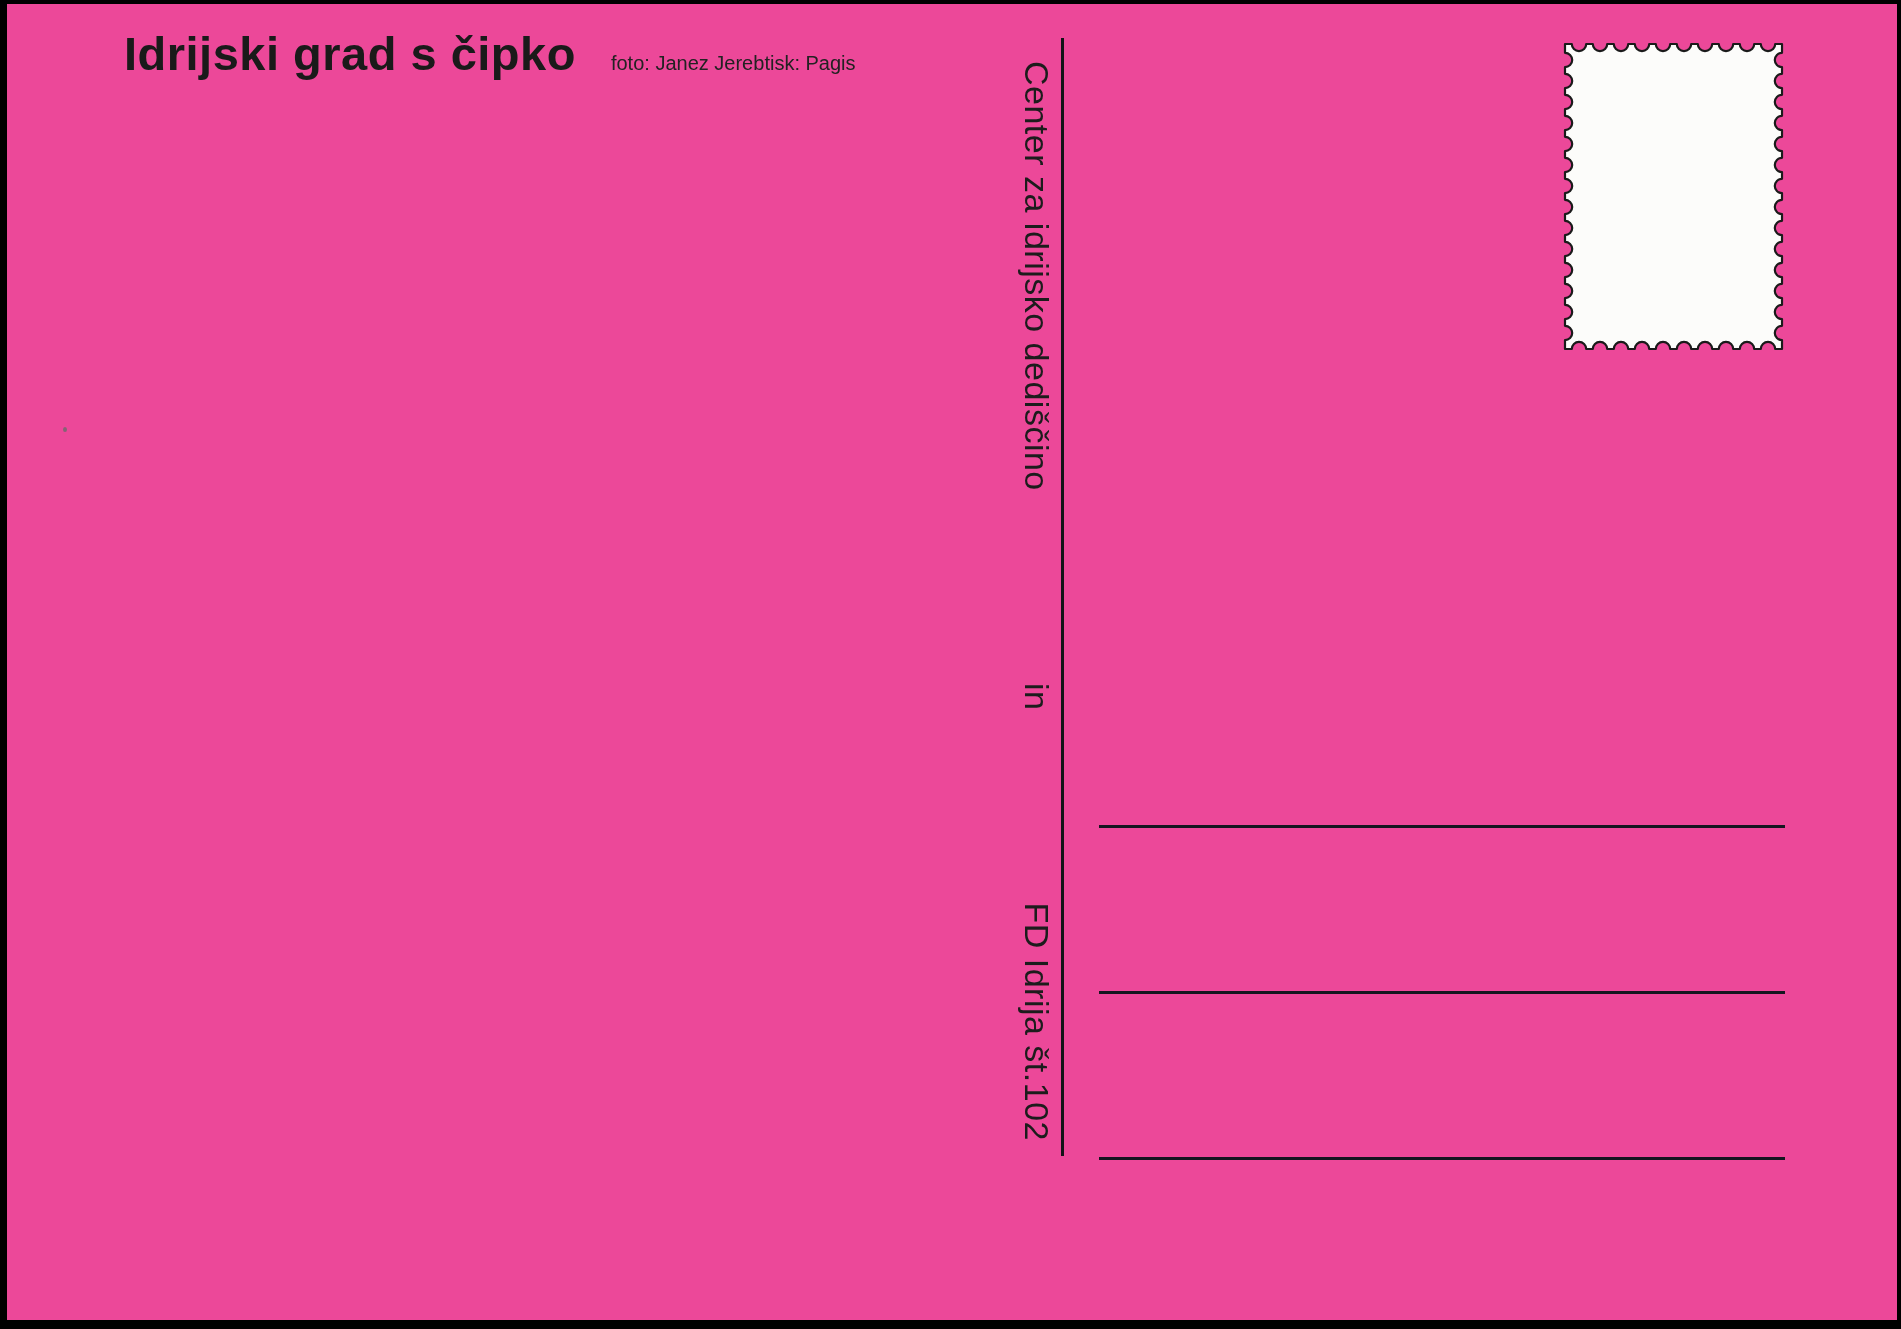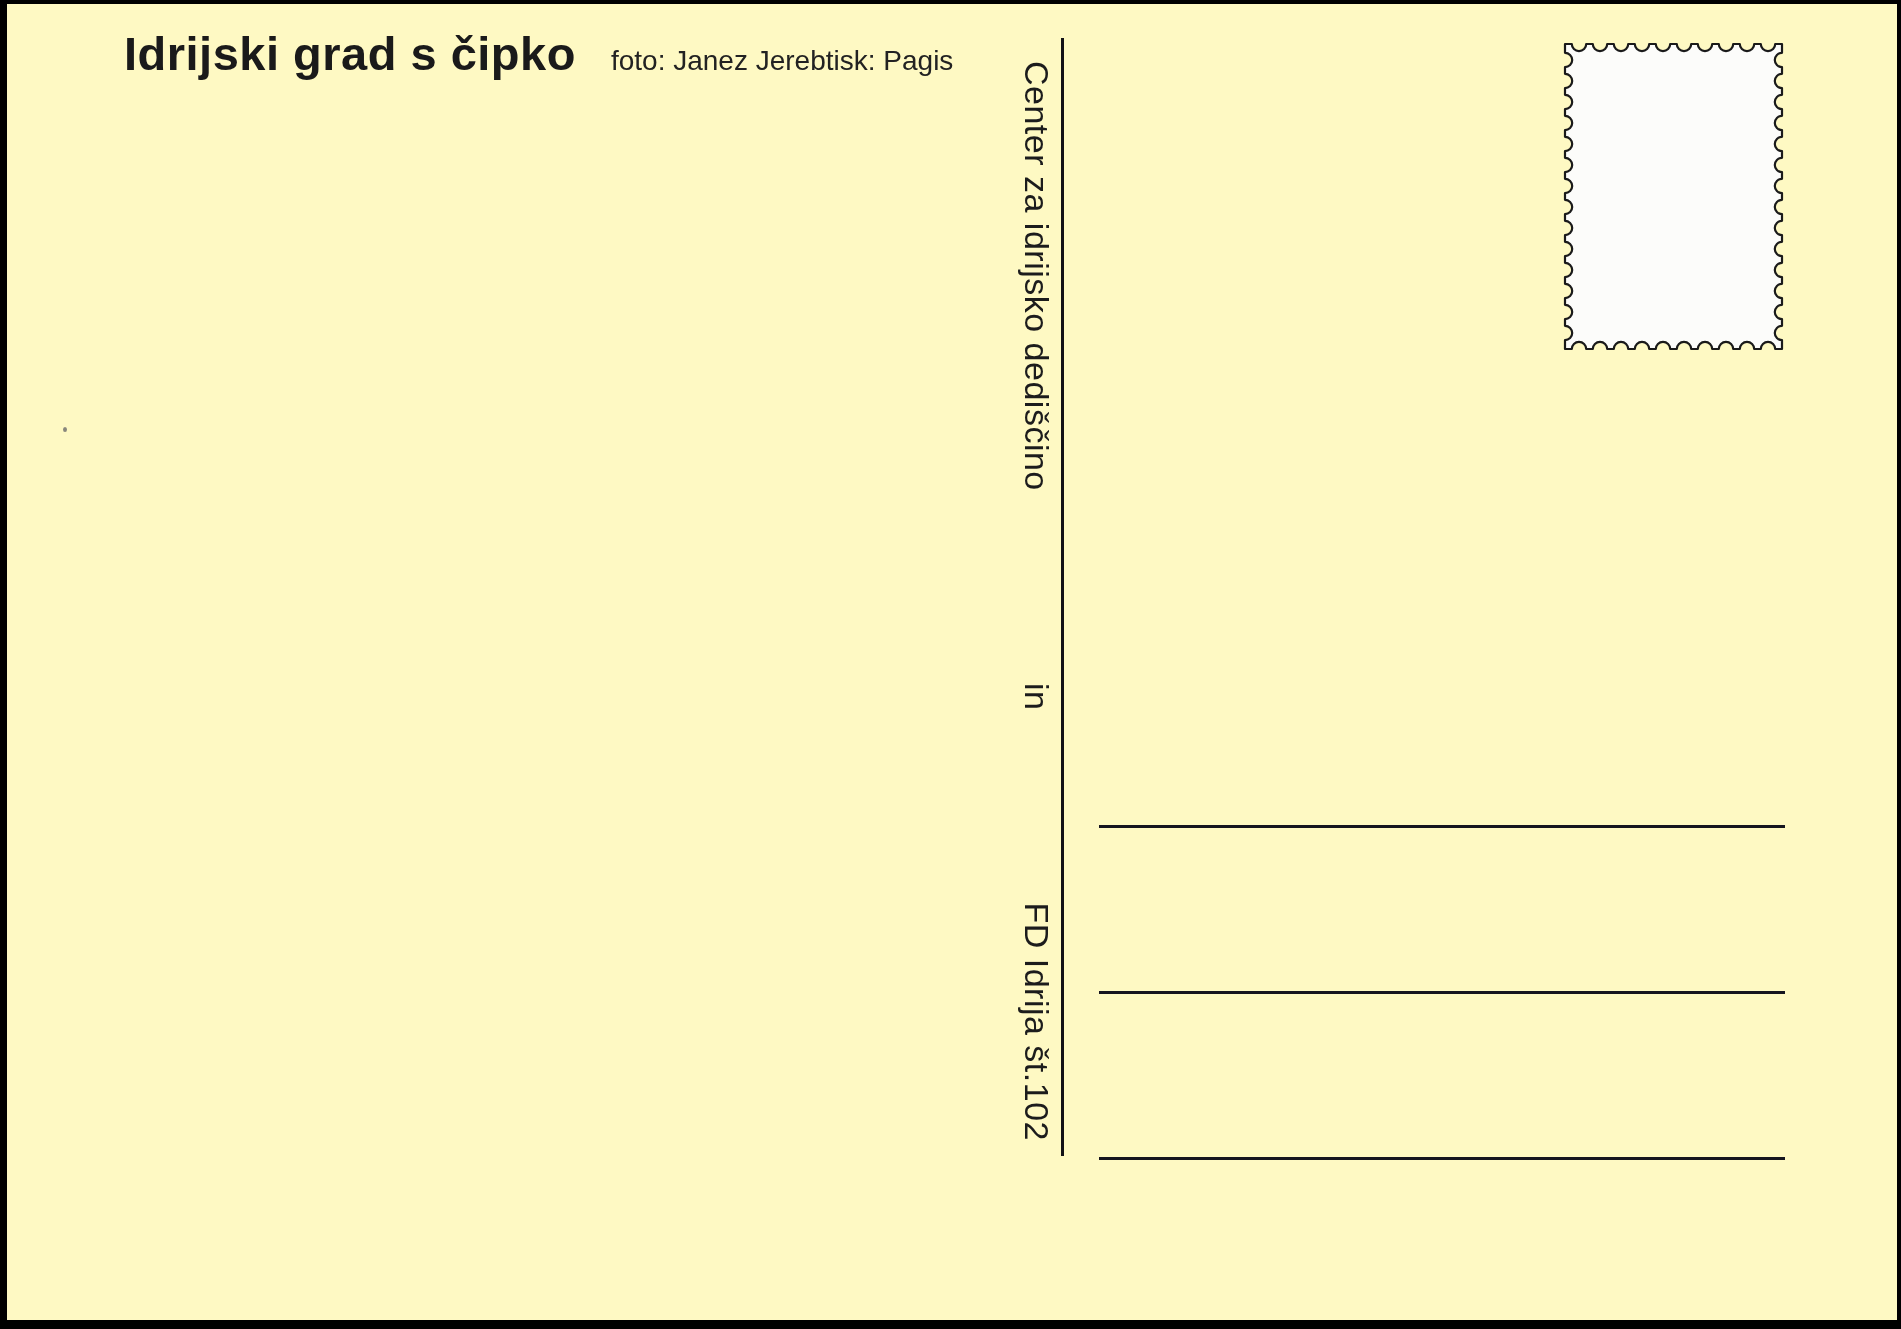--- a/index.html
+++ b/index.html
@@ -8,37 +8,37 @@
     position:relative;
     width:1901px;height:1329px;
     background:#000;
     font-family:"Liberation Sans","DejaVu Sans",sans-serif;
     color:#1a1a1a;
     overflow:hidden;
   }
   .card{
     position:absolute;
     left:7px;top:4px;right:4px;bottom:9px;
-    background:#fef9c3;
+    background:#ec4899;
   }
   
   .header{
     position:absolute;
     left:117px;top:22px;
     display:flex;
     align-items:baseline;
     white-space:nowrap;
   }
   .title{
     font-size:47px;
     font-weight:bold;
     letter-spacing:0.5px;
   }
   .credit{
-    font-size:28px;
+    font-size:20px;
     color:#222;
   }
   .credit.foto{margin-left:35px;}
   .credit.tisk{}
   
   .divider{
     position:absolute;
     left:1054px;top:34px;
     width:3px;height:1118px;
     background:#121216;

